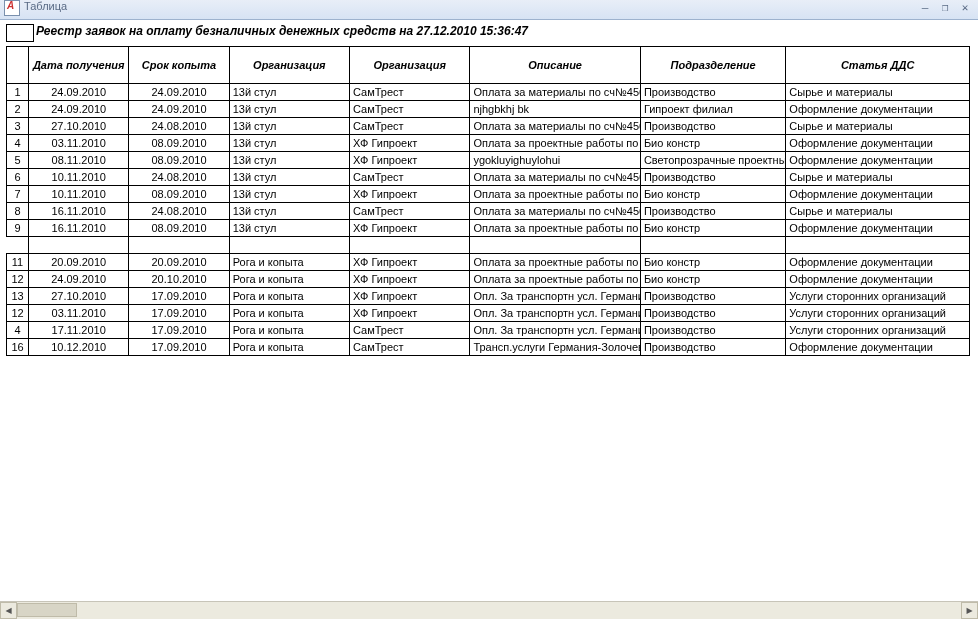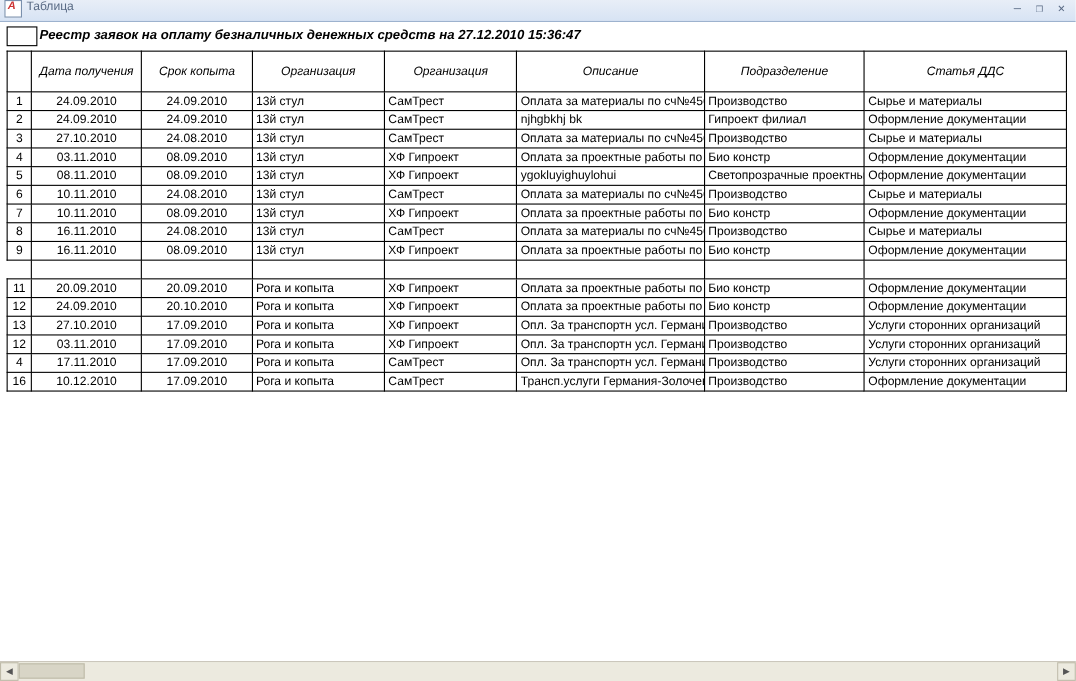--- a/index.html
+++ b/index.html
@@ -20,21 +20,21 @@
   .title-text { font-weight: normal; font-size: 11px; }
   .win-btns { margin-left: auto; display: flex; gap: 2px; }
   .win-btn { width: 18px; height: 14px; display:flex; align-items:center; justify-content:center;
     color:#5a6b85; font-family: monospace; font-size:11px; cursor:default; }
   .content { position:absolute; top:20px; left:0; right:0; bottom:18px; padding:4px 6px 0 6px; box-sizing:border-box; overflow:hidden;}
   .report-title-row { display:flex; align-items:flex-start; height:20px; margin-bottom:2px;}
   .title-box { width:26px; height:16px; border:1px solid #000; margin-right:2px;}
   .report-title { font-weight:bold; font-style:italic; font-size:12px; }
   table { border-collapse: collapse; width: 964px; table-layout: fixed; }
   th, td { border: 1px solid #000; padding: 1px 3px; overflow:hidden; white-space:nowrap; text-overflow:clip; height:14px; font-size:11px;}
-  th { font-weight:normal; font-style:italic; text-align:center; vertical-align:middle; height:34px;}
+  th { font-weight:bold; font-style:italic; text-align:center; vertical-align:middle; height:34px;}
   .col-rownum { width:22px; text-align:center;}
   td.col-rownum { text-align:center; }
   .col-date { width:100px; text-align:center;}
   td.col-date { text-align:center; }
   .col-srok { width:100px; text-align:center;}
   td.col-srok { text-align:center; }
   .col-org { width:120px; }
   .col-kontr { width:120px; }
   .col-desc { width:170px; }
   .col-podr { width:145px; }

